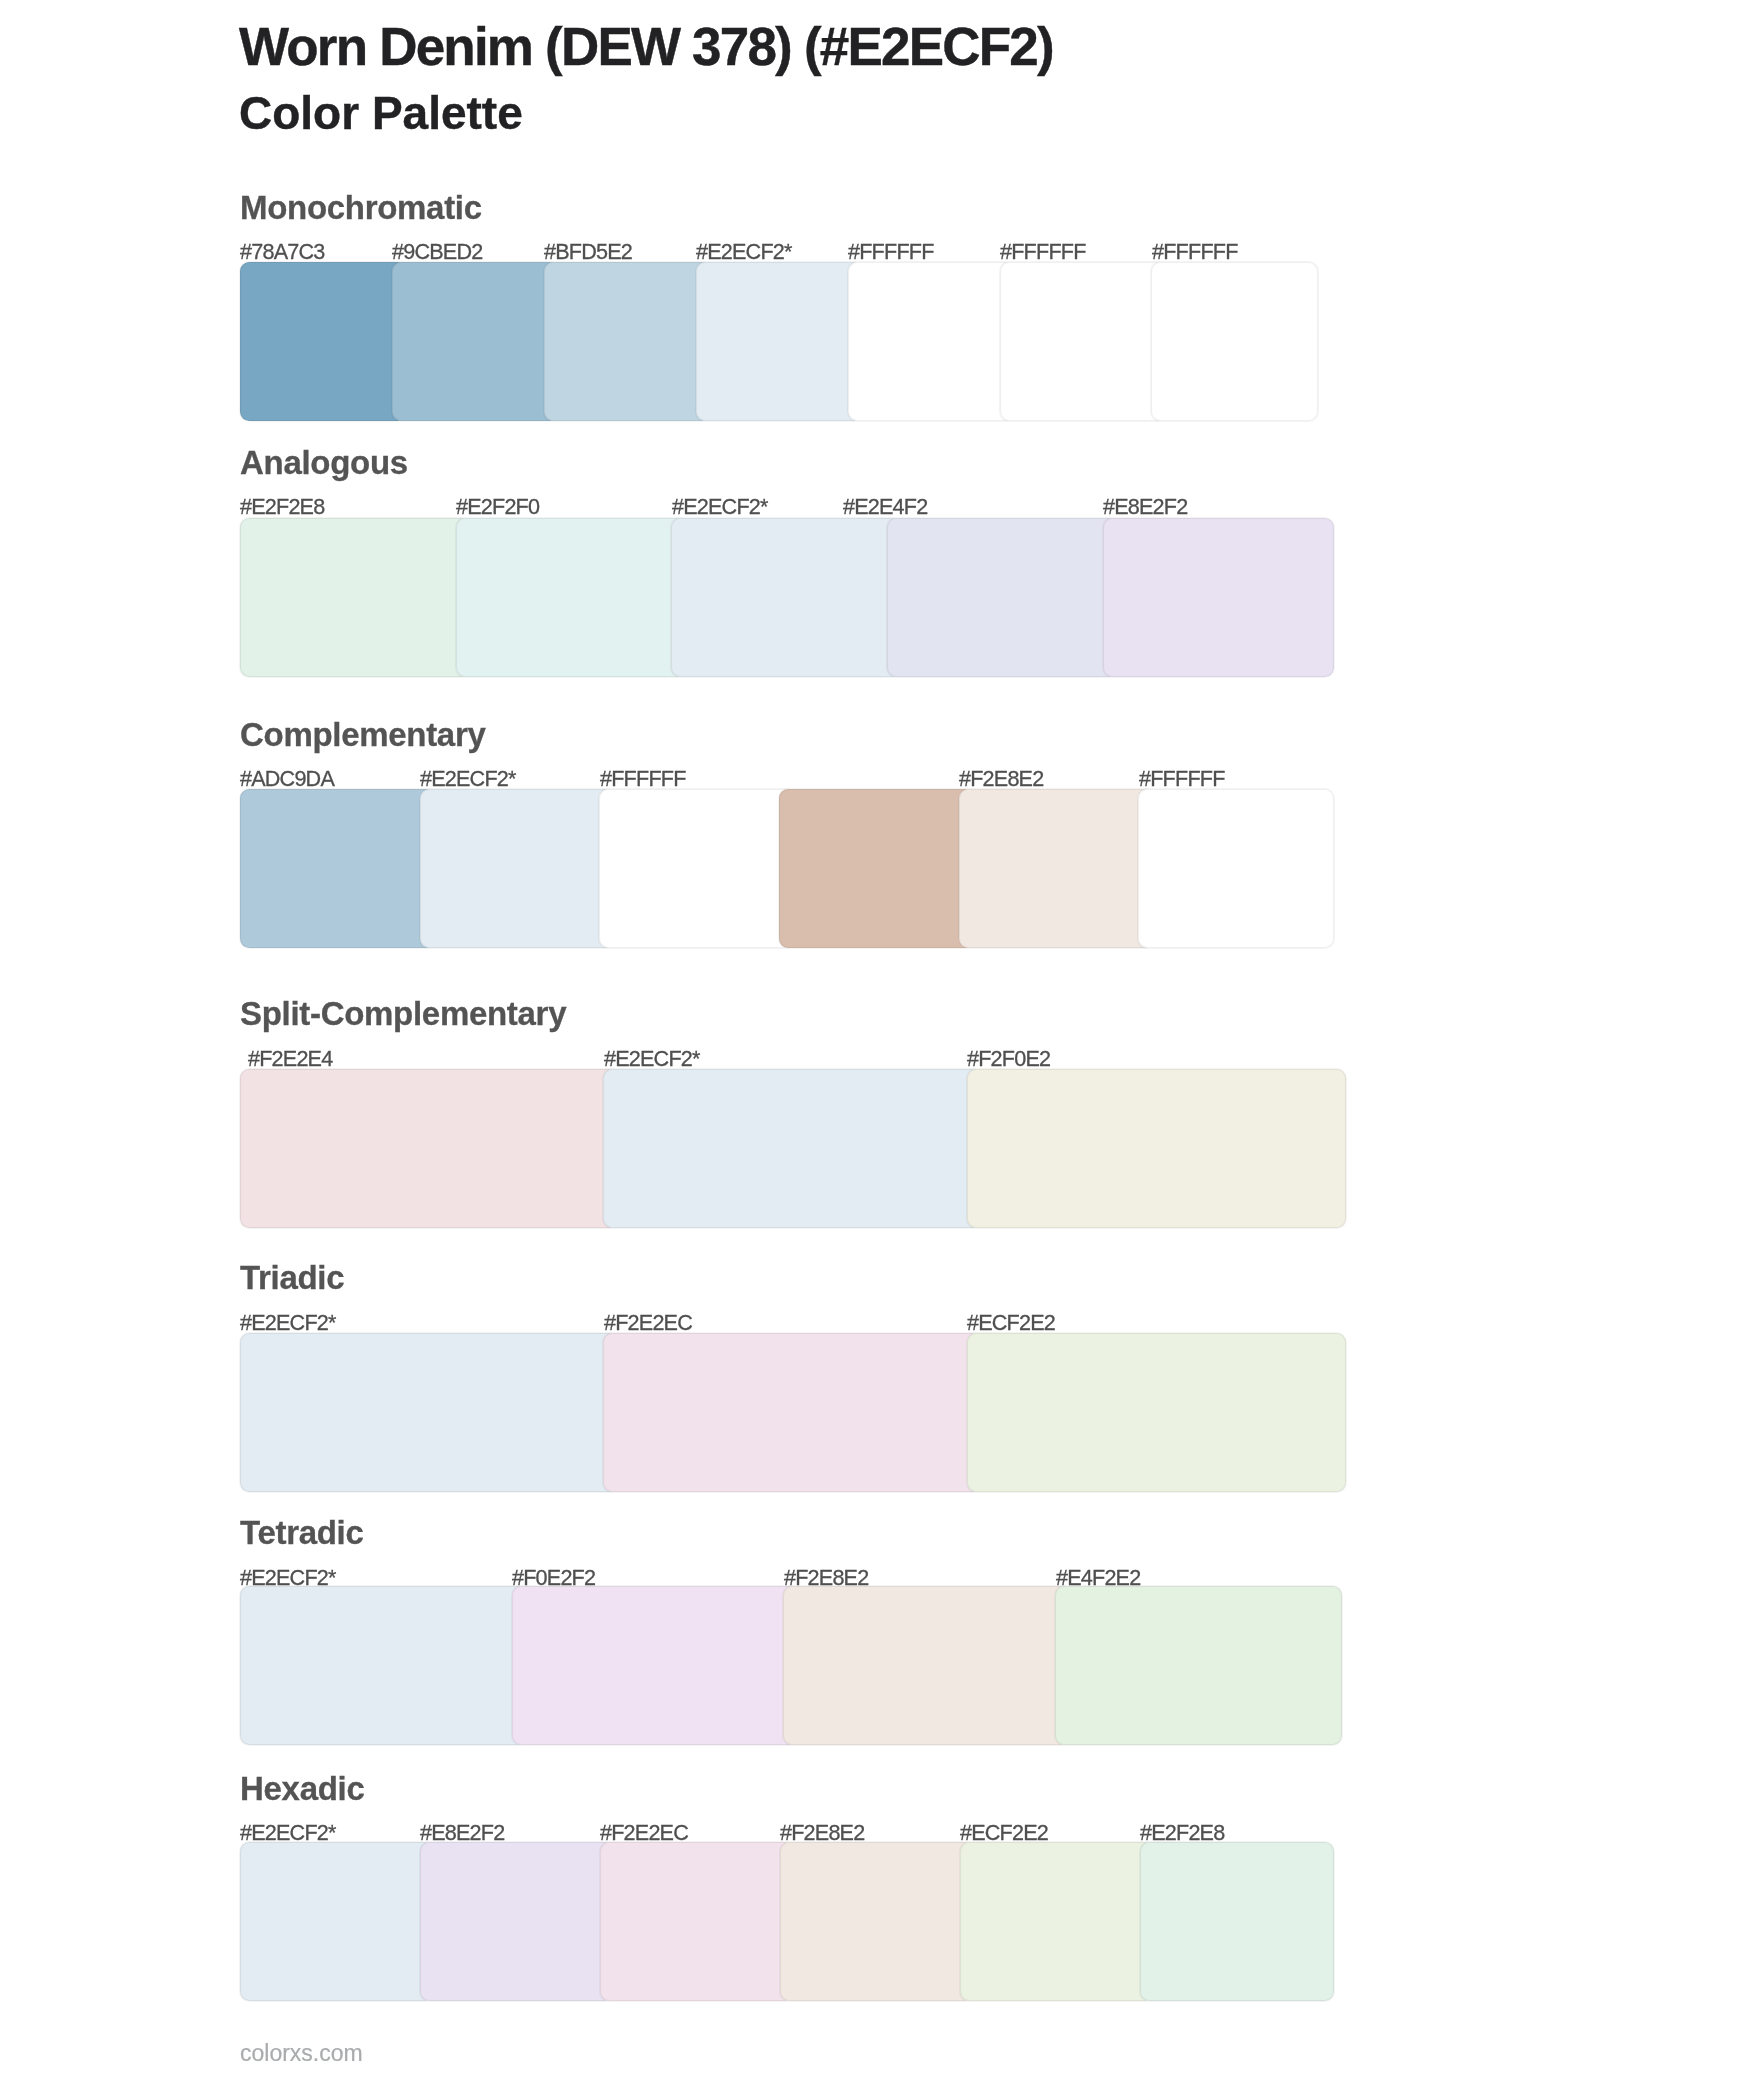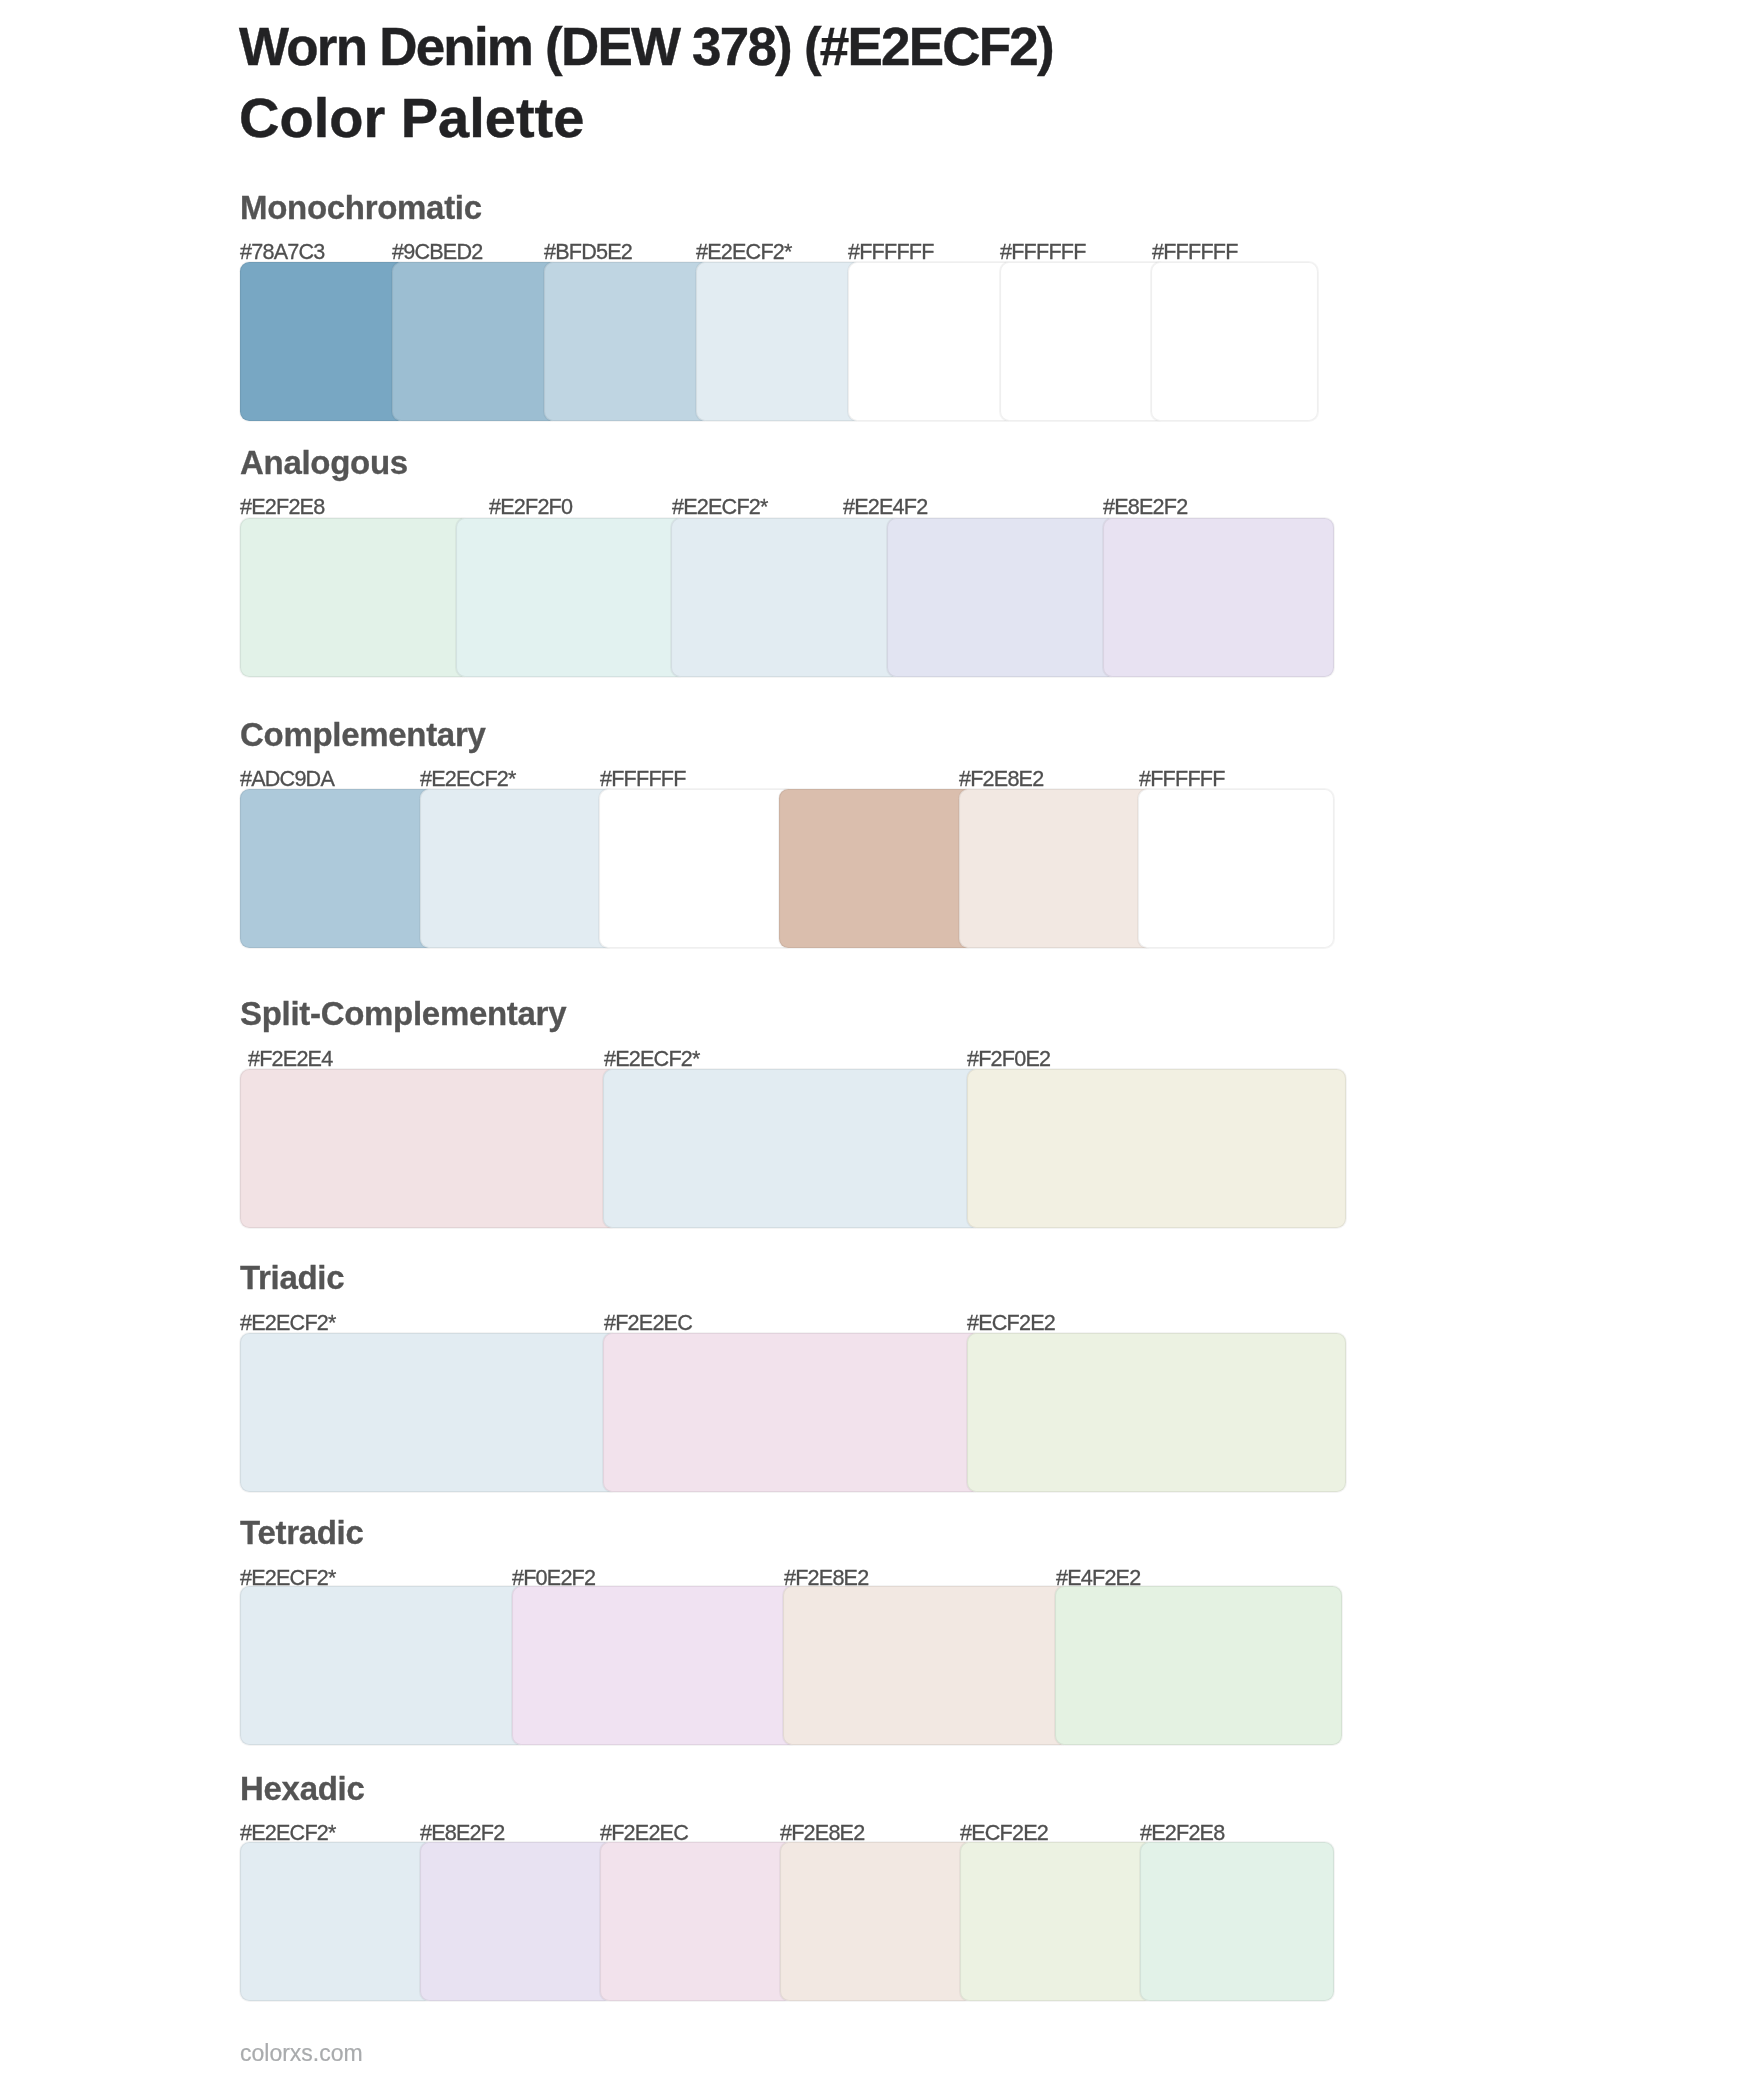--- a/index.html
+++ b/index.html
@@ -15,21 +15,21 @@
     transform:translateZ(0);
   }
   .title{
     position:absolute;left:239px;top:20.4px;
     font-size:53px;font-weight:700;color:#222224;
     letter-spacing:-1.8px;line-height:1.0;white-space:nowrap;
     -webkit-text-stroke:0.4px #222224;
   }
   .subtitle{
     position:absolute;left:239px;top:90px;
-    font-size:56px;font-weight:700;color:#222224;
+    font-size:46px;font-weight:700;color:#222224;
     letter-spacing:0px;line-height:1.0;white-space:nowrap;
     -webkit-text-stroke:0.4px #222224;
   }
   .section{position:absolute;left:0;top:0;}
   .sec-title{
     position:absolute;left:240px;
     font-size:33px;font-weight:700;color:#545454;
     letter-spacing:-0.3px;line-height:1.0;white-space:nowrap;
     -webkit-text-stroke:0.3px #545454;
   }
@@ -72,21 +72,21 @@
           <div class="sw" style="left: 304px; width: 167px; height: 159px; background: rgb(191, 213, 226);"></div>
           <div class="sw" style="left: 456px; width: 167px; height: 159px; background: rgb(226, 236, 242);"></div>
           <div class="sw" style="left: 608px; width: 167px; height: 159px; background: rgb(255, 255, 255);"></div>
           <div class="sw" style="left: 760px; width: 167px; height: 159px; background: rgb(255, 255, 255);"></div>
           <div class="sw" style="left: 911px; width: 167px; height: 159px; background: rgb(255, 255, 255);"></div>
         </div>
       </div>
       <div class="section">
         <div class="sec-title" style="top: 446px;">Analogous</div>
         <div class="lab" style="left: 240px; top: 496px;">#E2F2E8</div>
-        <div class="lab" style="left: 456px; top: 496px; margin-left: 33px;">#E2F2F0</div>
+        <div class="lab" style="left: 456px; top: 496px;">#E2F2F0</div>
         <div class="lab" style="left: 672px; top: 496px;">#E2ECF2*</div>
         <div class="lab" style="left: 843px; top: 496px;">#E2E4F2</div>
         <div class="lab" style="left: 1103px; top: 496px;">#E8E2F2</div>
         <div class="band" style="left: 240px; top: 518px; width: 1094px; height: 159px;">
           <div class="sw" style="left: 0px; width: 231px; height: 159px; background: rgb(226, 242, 232);"></div>
           <div class="sw" style="left: 216px; width: 231px; height: 159px; background: rgb(226, 242, 240);"></div>
           <div class="sw" style="left: 431px; width: 231px; height: 159px; background: rgb(226, 236, 242);"></div>
           <div class="sw" style="left: 647px; width: 231px; height: 159px; background: rgb(226, 228, 242);"></div>
           <div class="sw" style="left: 863px; width: 231px; height: 159px; background: rgb(232, 226, 242);"></div>
         </div>

